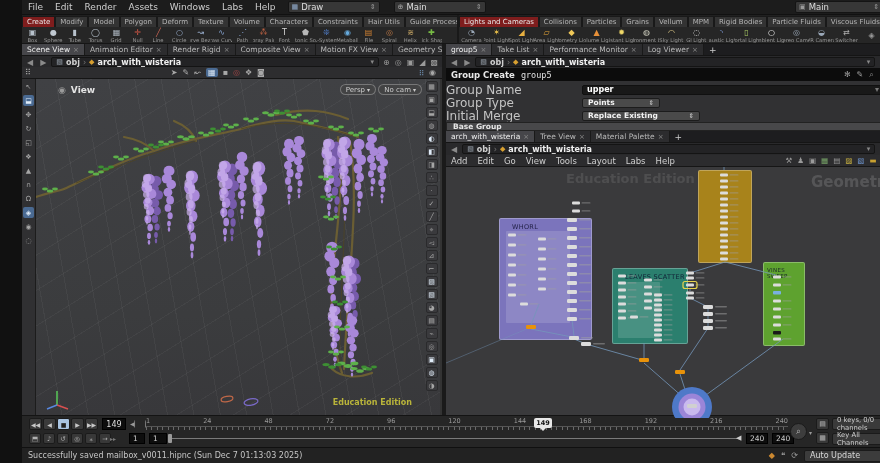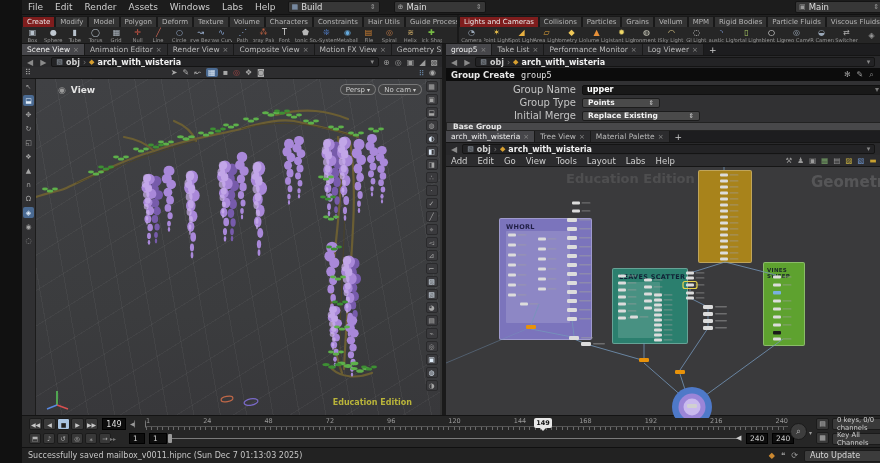--- a/index.html
+++ b/index.html
@@ -67,39 +67,39 @@
   .axis-gizmo{position:absolute;left:8px;bottom:4px;z-index:4;}
   
   .vsplit{position:absolute;left:420px;top:44px;width:4px;height:374px;background:#1a1a1a;}
   .rcol{position:absolute;left:424px;top:44px;width:456px;height:374px;background:#7f1d1d;}
   .param-header{position:absolute;left:0;top:24px;width:456px;height:13px;background:#0c0c0c;display:flex;align-items:center;padding:0 5px;gap:6px;}
   .param-header .ptitle{font-weight:bold;color:#e8e8e8;font-size:8.5px;}
   .param-header .pnode{color:#e0e0e0;font-size:8.5px;font-family:"DejaVu Sans Mono",monospace;}
   .param-header .hicons{margin-left:auto;display:flex;gap:6px;color:#9a9a9a;font-size:8px;}
   .param-body{position:absolute;left:0;top:37px;width:456px;height:41px;background:#313133;padding-top:2px;}
   .prow{display:flex;align-items:center;height:13px;gap:6px;}
-  .plabel{width:130px;text-align:right;color:#c4c4c4;font-size:10px;}
+  .plabel{width:130px;text-align:left;color:#c4c4c4;font-size:12px;}
   .pfield{flex:1;margin-right:18px;height:10px;background:#191919;border:1px solid #101010;border-radius:2px;
           color:#fff;font-weight:bold;font-size:8px;display:flex;align-items:center;padding:0 4px;}
   .pselect{height:10px;background:#4a4a4a;border:1px solid #1c1c1c;border-radius:2px;color:#f2f2f2;font-weight:bold;
            font-size:7.5px;display:flex;align-items:center;gap:8px;padding:0 5px;}
   .pselect .updn{color:#bbb;font-size:6.5px;}
   .section-bar{position:absolute;left:0;top:78px;width:450px;height:9px;background:#48484a;border:1px solid #222;
                color:#e6e6e6;font-weight:bold;font-size:7.5px;display:flex;align-items:center;padding:0 6px;}
   .pscroll{position:absolute;right:0;top:37px;width:6px;height:50px;background:#262628;border-left:1px solid #1a1a1a;}
   .pscroll .thumb{margin:2px 1px;height:18px;background:#4a4a4c;border-radius:2px;}
   
   .net-menu{position:absolute;left:0;top:111px;width:456px;height:12px;background:#2c2c2e;display:flex;align-items:center;border-bottom:1px solid #161616;}
   .net-menu-item{padding:0 5px;font-size:8.5px;color:#cfcfcf;}
   .net-menu-icons{margin-left:auto;display:flex;gap:5px;padding-right:4px;font-size:7.5px;color:#9a9a9a;}
   .net-canvas{position:absolute;left:0;top:123px;width:456px;height:251px;background:#3a3a3c;overflow:hidden;}
   .watermark{position:absolute;left:120px;top:4px;color:rgba(255,255,255,0.10);font-size:13px;font-weight:bold;}
   .geo-label{position:absolute;right:8px;top:6px;color:rgba(255,255,255,0.14);font-size:15px;font-weight:bold;}
   .nbox{position:absolute;border:1px solid rgba(255,255,255,0.28);border-radius:2px;}
-  .nbox .ntitle{font-weight:bold;font-size:6.5px;color:rgba(10,10,40,0.8);padding:4px 0 0 6px;letter-spacing:.3px;}
+  .nbox .ntitle{font-weight:normal;font-size:6.5px;color:rgba(10,10,40,0.8);padding:4px 0 0 12px;letter-spacing:.3px;}
   .nbox .inner{position:absolute;background:rgba(255,255,255,0.14);border-radius:1px;}
   .net-svg{position:absolute;left:0;top:0;z-index:3;pointer-events:none;}
   
   .playbar{position:absolute;left:0;top:415px;width:880px;height:32px;background:#262626;border-top:1px solid #141414;}
   .transport{position:absolute;left:7px;top:2px;display:flex;gap:1px;}
   .tbtn{width:13px;height:12px;background:#3a3a3a;border:1px solid #1b1b1b;border-radius:2px;color:#c8c8c8;
         font-size:6px;display:flex;align-items:center;justify-content:center;}
   .tbtn[data-active="true"]{background:#a9c4e2;color:#222;}
   .framebox{position:absolute;left:80px;top:2px;width:24px;height:12px;background:#0d0d0d;border:1px solid #000;
             color:#ddd;font-size:8px;display:flex;align-items:center;justify-content:center;}
@@ -150,21 +150,21 @@
     <span class="menu-item">File</span>
         <span class="menu-item">Edit</span>
         <span class="menu-item">Render</span>
         <span class="menu-item">Assets</span>
         <span class="menu-item">Windows</span>
         <span class="menu-item">Labs</span>
         <span class="menu-item">Help</span>
       </div>
     <div class="widget" style="width:92px;margin-left:6px">
       <span style="color:#8fa8c8;font-size:7px">▦</span>
-      <span>Build</span>
+      <span>Draw</span>
       <span class="updn" style="margin-left:auto">⇕</span>
     </div>
     <div class="widget" style="width:92px;margin-left:14px">
       <span style="color:#a8a8a8;font-size:7px">⊕</span>
       <span>Main</span>
       <span class="updn" style="margin-left:auto">⇕</span>
     </div>
     <div style="flex:1"></div>
     <div class="widget" style="width:88px">
       <span style="color:#9a9a9a;font-size:7px">▣</span>
@@ -373,21 +373,21 @@
 
     <span class="pane-tab" data-active="true">
           <span>Scene View</span>
           <span class="x">×</span>
         </span>
         <span class="pane-tab" data-active="false">
           <span>Animation Editor</span>
           <span class="x">×</span>
         </span>
         <span class="pane-tab" data-active="false">
-          <span>Render View</span>
+          <span>Render Rigid</span>
           <span class="x">×</span>
         </span>
         <span class="pane-tab" data-active="false">
           <span>Composite View</span>
           <span class="x">×</span>
         </span>
         <span class="pane-tab" data-active="false">
           <span>Motion FX View</span>
           <span class="x">×</span>
         </span>

